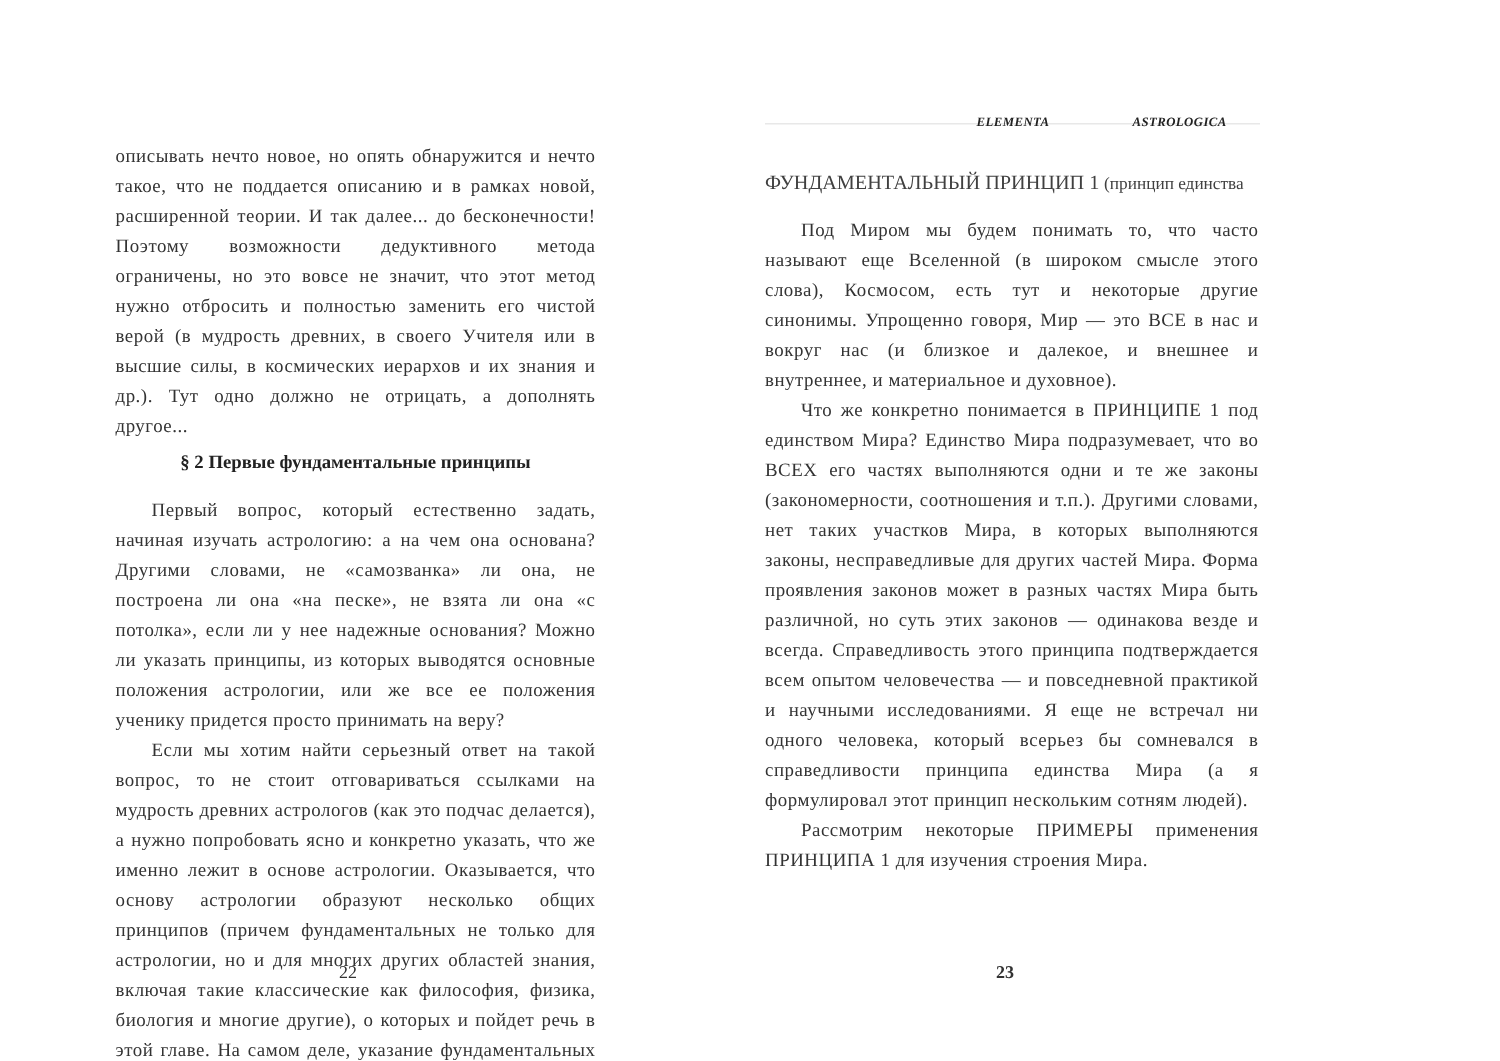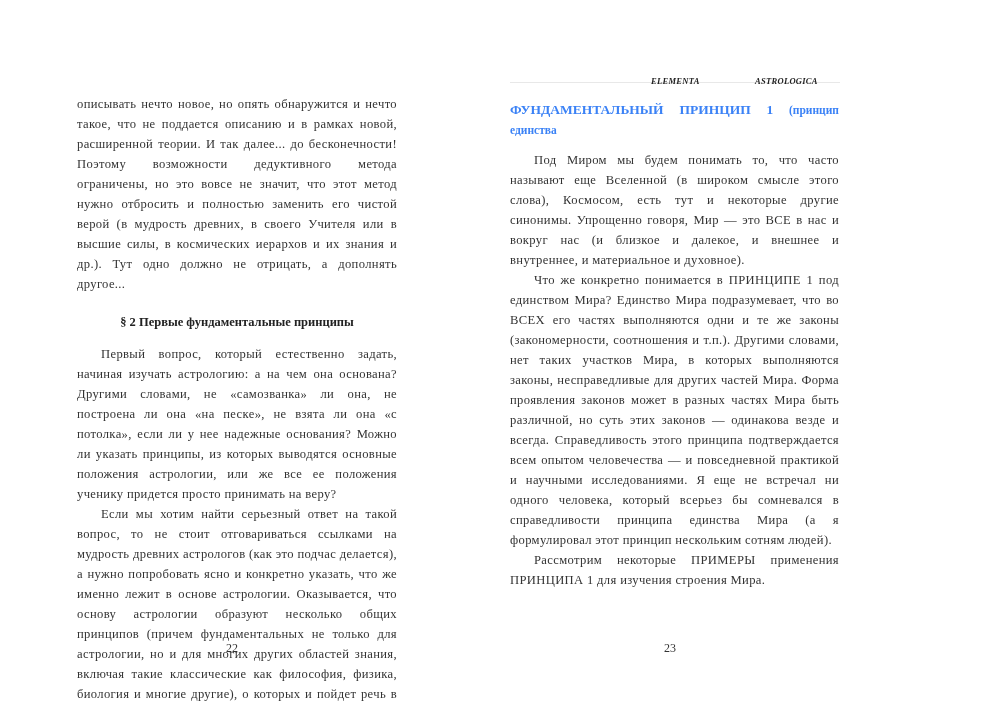--- a/index.html
+++ b/index.html
@@ -12,29 +12,29 @@
     .page-right { left: 500px; width: 500px; }
     .text-block {
       position: absolute; font-size: 12.6px; line-height: 20px; letter-spacing: 0.35px;
       text-align: justify; color: #333;
     }
     .left-block { left: 77px; top: 94px; width: 320px; }
     .right-block { left: 510px; top: 92px; width: 329px; }
     .p { margin: 0; text-indent: 0; }
     .p.indent { text-indent: 24px; }
     .sec-title {
-      font-weight: bold; text-align: center; margin: 18px 0 12px 0; font-size: 12.5px; letter-spacing: 0; color: #222;
+      font-weight: bold; text-align: center; margin: 4px 0 12px 0; font-size: 12.5px; letter-spacing: 0; color: #222;
     }
-    .principle { font-weight: bold; margin: 8px 0 10px 0; line-height: 20px; color: #3b82f6; letter-spacing: 0; }
+    .principle { font-weight: normal; margin: 20px 0 10px 0; line-height: 20px; color: #404040; letter-spacing: 0; }
     .principle .big { font-size: 13.5px; }
     .principle .small { font-size: 11.5px; }
     .principle .l2 { padding-left: 24px; display: block; }
     .page-num { position: absolute; top: 641px; font-size: 12px; color: #333; }
     .pn-left { left: 226px; }
-    .pn-right { left: 664px; }
+    .pn-right { left: 664px; font-weight: bold; }
     .running-head { position: absolute; top: 77px; left: 510px; width: 330px; height: 14px; }
     .rh-line { position: absolute; left: 0; top: 5px; width: 330px; height: 1px; background: #e8e8e8; }
     .rh-text { position: absolute; top: -1px; font-size: 8.5px; font-weight: bold; font-style: italic; color: #222; letter-spacing: 0.3px; background: transparent; text-align: right; }
     .rh-1 { left: 141px; }
     .rh-2 { left: 245px; }
   </style>
 </head>
 <body>
 
 <div class="page page-left">

